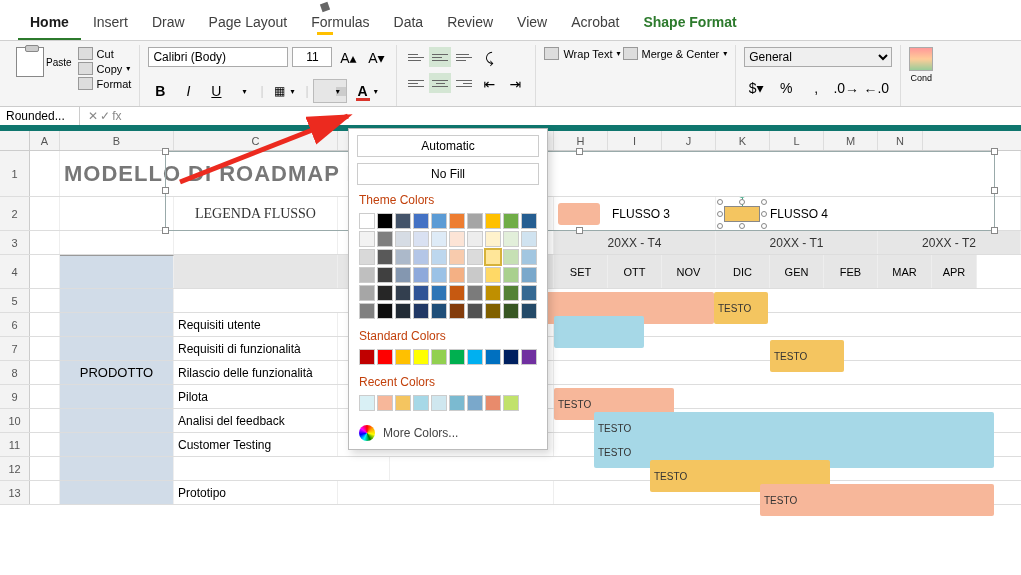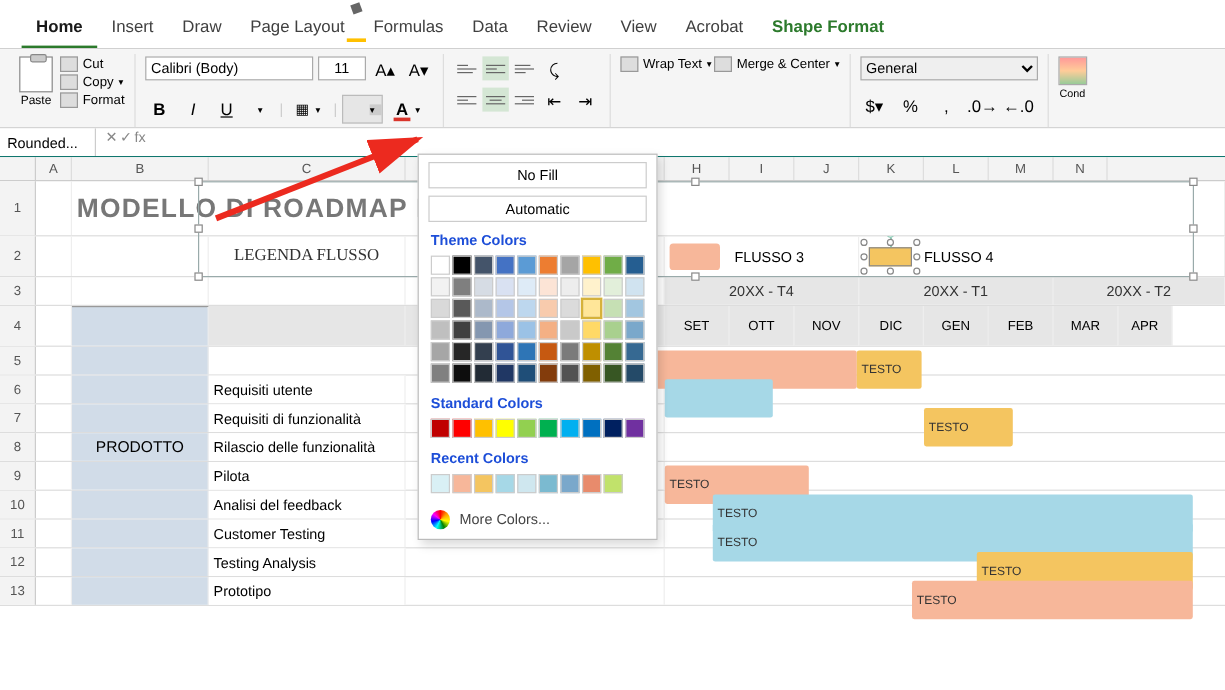--- a/index.html
+++ b/index.html
@@ -8,21 +8,21 @@
 
 .tabs { display: flex; gap: 0; padding: 8px 18px 0; border-bottom: 1px solid #d0d0d0; font-size: 14px; }
 .tab { padding: 6px 12px 8px; cursor: pointer; color: #404040; }
 .tab.active { font-weight: 700; border-bottom: 2px solid #2c7a2c; color: #1a1a1a; }
 .tab.shape { color: #2c7a2c; font-weight: 600; }
 
 
 .ribbon { display: flex; background: #f5f5f5; border-bottom: 1px solid #ccc; height: 66px; padding: 4px 8px 0; font-size: 12px; }
 .grp { display: flex; align-items: flex-start; padding: 2px 8px; border-right: 1px solid #ddd; gap: 6px; }
 .grp:last-child { border-right: none; }
-.vbtn { display: flex; flex-direction: column; align-items: center; gap: 2px; font-size: 10px; }
+.vbtn { display: flex; flex-direction: row; align-items: center; gap: 2px; font-size: 10px; }
 .clipicon { width: 28px; height: 30px; border: 1px solid #888; background: #fff; position: relative; }
 .clipicon::before { content: ""; position: absolute; top: -3px; left: 8px; width: 12px; height: 5px; background: #ccc; border: 1px solid #888; border-radius: 2px; }
 .smallopts { display: flex; flex-direction: column; gap: 2px; font-size: 11px; }
 .smallopts div { display: flex; align-items: center; gap: 4px; cursor: pointer; }
 .sicn { width: 15px; height: 13px; background: #ddd; border: 1px solid #999; }
 
 .fontsel { display: flex; gap: 4px; margin-bottom: 4px; }
 .fontsel select, .fontsel input { font-size: 12px; height: 20px; border: 1px solid #aaa; background: #fff; }
 .fontname { width: 140px; padding: 0 4px; }
 .fontsize { width: 40px; text-align: center; }
@@ -41,21 +41,21 @@
 .alnbtn span { height: 1px; background: #666; }
 .alnbtn.sel { background: #d4e6d4; }
 .wt { display: flex; gap: 2px; flex-direction: row; font-size: 11px; }
 .wt div { display: flex; align-items: center; gap: 4px; cursor: pointer; }
 .numfmt select { width: 148px; height: 20px; font-size: 12px; border: 1px solid #aaa; margin-bottom: 4px; }
 .numbtns { display: flex; gap: 6px; font-size: 13px; }
 .cfbtn { display: flex; flex-direction: column; align-items: center; font-size: 9px; gap: 2px; }
 .cfic { width: 24px; height: 24px; background: #eee; border: 1px solid #aaa; }
 
 
-.fbar { display: flex; border-bottom: 1px solid #0f766e; height: 24px; font-size: 12px; background: #fff; }
+.fbar { display: flex; align-items: center; border-bottom: 6px solid #0f766e; height: 24px; font-size: 12px; background: #fff; }
 .namebox { width: 80px; padding: 0 6px; border-right: 1px solid #ccc; height: 100%; display: flex; align-items: center; }
 .fbbtns { display: flex; gap: 2px; padding: 0 8px; color: #888; font-size: 12px; }
 .fxarea { flex: 1; padding: 0 6px; font-style: italic; color: #555; }
 
 
 .colhdr { display: flex; border-bottom: 1px solid #ccc; height: 20px; font-size: 11px; background: #f3f3f3; }
 .corner { width: 30px; border-right: 1px solid #ccc; }
 .colcell { border-right: 1px solid #ddd; text-align: center; color: #555; display: flex; align-items: center; justify-content: center; }
 
 
@@ -89,21 +89,21 @@
 .gwrap { position: relative; flex: 1; }
 .bar { position: absolute; height: 18px; top: 3px; border-radius: 2px; font-size: 10px; display: flex; align-items: center; padding: 16px 4px; color: #333; }
 
 
 .selbox { position: absolute; border: 1px solid #9aa; }
 .sh { position: absolute; width: 7px; height: 7px; background: #fff; border: 1px solid #888; }
 
 
 .popup { position: absolute; left: 348px; top: 128px; width: 200px; background: #fff; border: 1px solid #bbb; box-shadow: 3px 4px 8px rgba(0,0,0,.15); font-size: 12px; z-index: 50; }
 .popbtn { margin: 6px 8px 4px; height: 22px; border: 1px solid #ccc; display: flex; align-items: center; justify-content: center; cursor: pointer; }
-.pophdr { padding: 4px 10px; font-weight: 700; color: #1d4ed8; font-size: 12px; }
+.pophdr { padding: 4px 10px; font-weight: 400; color: #c2410c; font-size: 12px; }
 .swgrid { display: grid; grid-template-columns: repeat(10, 16px); gap: 2px; padding: 2px 10px 6px; }
 .swgrid.recent { grid-template-columns: repeat(10, 16px); }
 .sw { width: 16px; height: 16px; border: 1px solid #ccc; cursor: pointer; }
 .sw.sel { outline: 2px solid #d6b23a; outline-offset: -1px; }
 .morebtn { display: flex; align-items: center; gap: 8px; padding: 8px 10px; cursor: pointer; color: #444; }
 .wheel { width: 16px; height: 16px; border-radius: 50%; background: conic-gradient(red,orange,yellow,green,cyan,blue,magenta,red); }
 
 
 .arrow { position: absolute; left: 172px; top: 110px; z-index: 60; pointer-events: none; }
 
@@ -468,21 +468,20 @@
           <div class="gcell"></div>
           <div class="gcell"></div>
           <div class="gcell"></div>
           <div class="bar" style="left: 40px; width: 400px; background: rgb(166, 216, 231);">TESTO</div>
         </div>
       </div>
       <div class="row">
         <div class="rh">12</div>
         <div class="cell cA"></div>
         <div class="cell cB prodcell"></div>
-        <div class="cell cC tasklabel">Testing Analysis</div>
         <div class="cell" style="width:216px"></div>
         <div class="gwrap" id="g12">
           <div class="gcell"></div>
           <div class="gcell"></div>
           <div class="gcell"></div>
           <div class="gcell"></div>
           <div class="gcell"></div>
           <div class="gcell"></div>
           <div class="gcell"></div>
           <div class="gcell"></div>
@@ -524,22 +523,22 @@
 <svg class="arrow" width="190" height="80">
   <defs>
       <marker id="ahead" markerWidth="10" markerHeight="10" refX="8" refY="3" orient="auto">
         <path d="M0,0 L9,3 L0,6 Z" fill="#ec2a1f"></path>
       </marker>
     </defs>
   <line x1="8" y1="72" x2="176" y2="6" stroke="#ec2a1f" stroke-width="5" marker-end="url(#ahead)"></line>
 </svg>
 
 <div class="popup">
+  <div class="popbtn">Automatic</div>
   <div class="popbtn">No Fill</div>
-  <div class="popbtn">Automatic</div>
   <div class="pophdr">Theme Colors</div>
   <div class="swgrid" id="themegrid">
       <div class="sw" style="background: rgb(255, 255, 255);"></div>
       <div class="sw" style="background: rgb(0, 0, 0);"></div>
       <div class="sw" style="background: rgb(68, 84, 106);"></div>
       <div class="sw" style="background: rgb(68, 114, 196);"></div>
       <div class="sw" style="background: rgb(91, 155, 213);"></div>
       <div class="sw" style="background: rgb(237, 125, 49);"></div>
       <div class="sw" style="background: rgb(165, 165, 165);"></div>
       <div class="sw" style="background: rgb(255, 192, 0);"></div>

